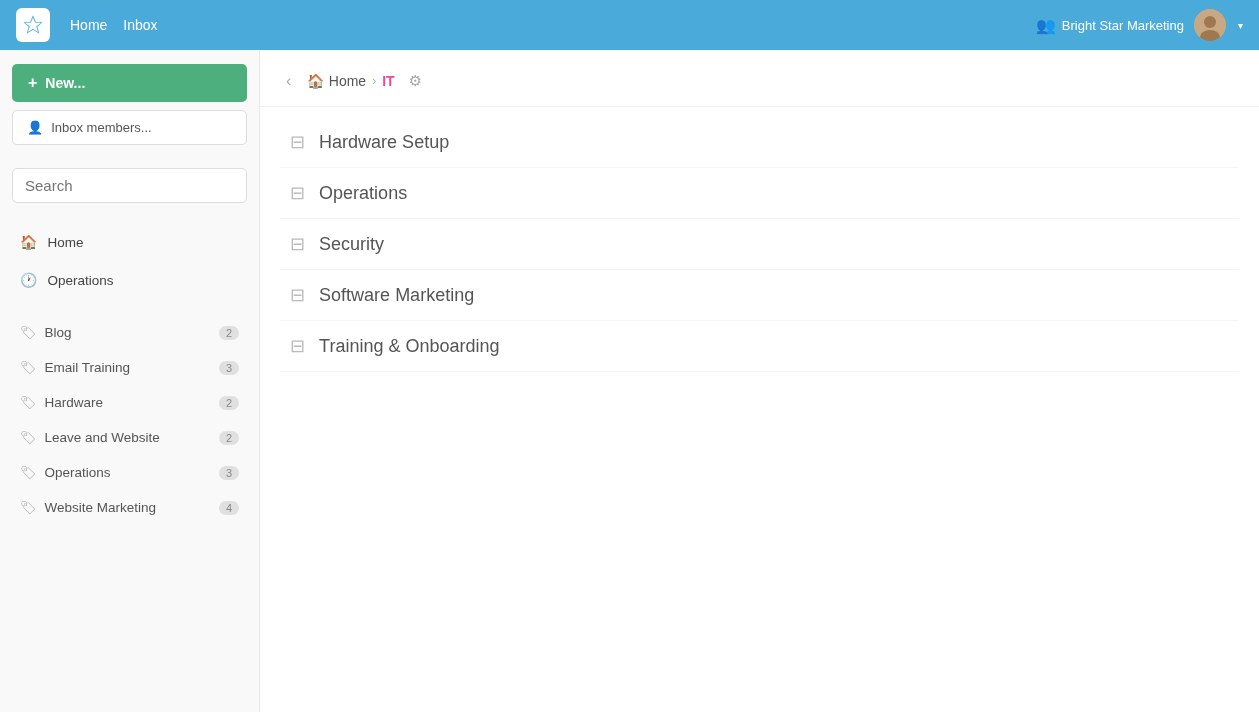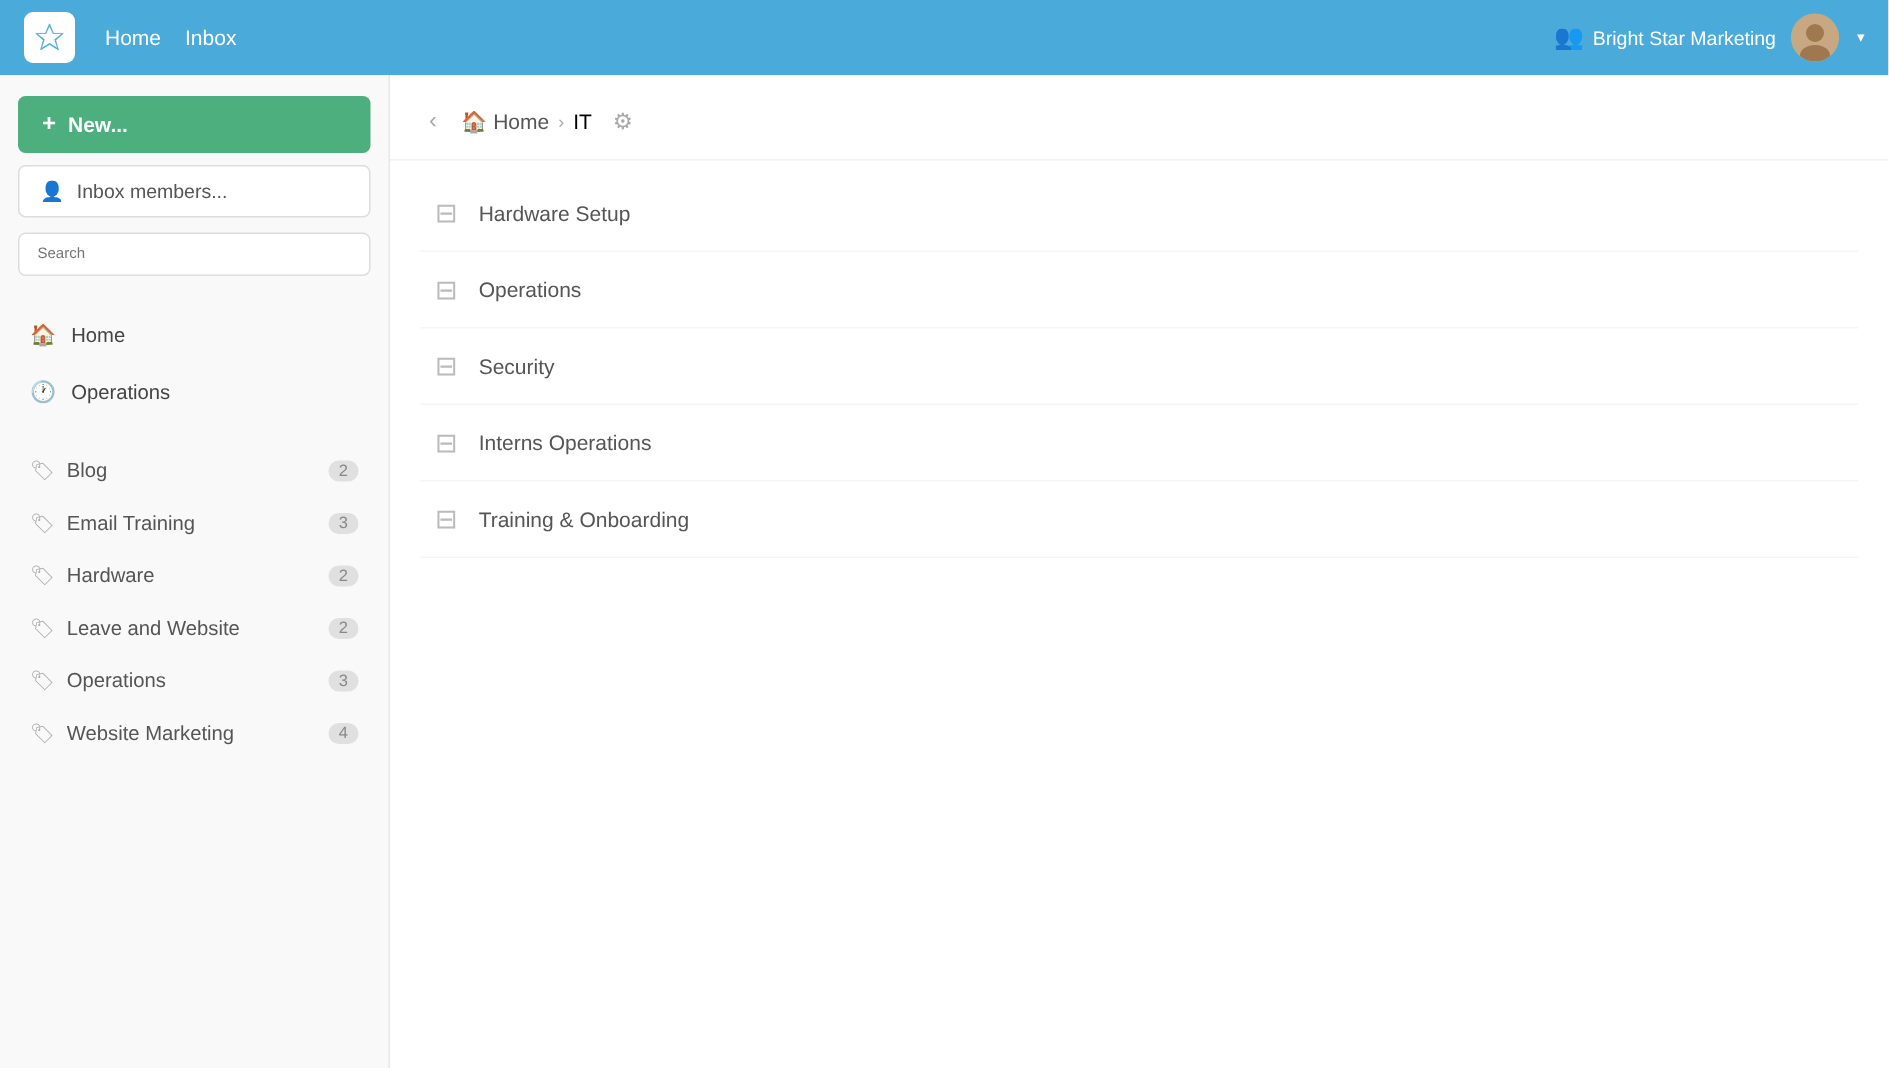--- a/index.html
+++ b/index.html
@@ -83,25 +83,25 @@
       color: #555;
       cursor: pointer;
       display: flex; align-items: center; gap: 8px;
       width: 100%;
     }
     .search-box {
       background: #fff;
       border: 1px solid #ddd;
       border-radius: 5px;
       padding: 8px 12px;
-      font-size: 10px;
+      font-size: 15px;
       color: #3b82f6;
       width: 100%;
       outline: none;
-      margin-top: 2px;
+      margin-top: 15px;
     }
     .sidebar-divider { height: 8px; }
     .sidebar-nav-item {
       display: flex; align-items: center; gap: 10px;
       padding: 7px 8px;
       border-radius: 5px;
       cursor: pointer;
       font-size: 13.5px;
       color: #444;
     }
@@ -141,37 +141,37 @@
       color: #aaa; font-size: 16px;
       padding: 4px 6px;
       border-radius: 4px;
     }
     .breadcrumb {
       display: flex; align-items: center; gap: 6px;
       font-size: 14px; color: #555;
     }
     .breadcrumb-home { display: flex; align-items: center; gap: 4px; cursor: pointer; color: #555; }
     .breadcrumb-sep { color: #aaa; font-size: 12px; }
-    .breadcrumb-current { font-weight: 400; color: #000000; }
+    .breadcrumb-current { font-weight: 700; color: #ec4899; }
     .settings-icon {
       background: none; border: none; cursor: pointer;
       color: #aaa; font-size: 15px; padding: 2px 4px;
       border-radius: 4px;
     }
 
     .folder-list { padding: 10px 20px; }
     .folder-item {
       display: flex; align-items: center; gap: 14px;
       padding: 14px 10px;
       border-bottom: 1px solid #f5f5f5;
       cursor: pointer;
     }
     .folder-item-icon { color: #bbb; font-size: 18px; }
     .folder-item-name {
-      font-size: 14px; color: #555; font-weight: 400;
+      font-size: 18px; color: #555; font-weight: 400;
     }
   </style>
 </head>
 <body>
 
 <nav class="top-nav">
   <div class="top-nav-logo">
     <svg viewBox="0 0 24 24" fill="none">
       <polygon points="12,2 15,9 22,9 16.5,14 18.5,21 12,17 5.5,21 7.5,14 2,9 9,9" fill="#4aabdb" stroke="#4aabdb" stroke-width="0.5"></polygon>
       <polygon points="12,4 14.5,9.5 20.5,9.5 15.5,13.5 17.5,19.5 12,16 6.5,19.5 8.5,13.5 3.5,9.5 9.5,9.5" fill="white" stroke="white" stroke-width="0"></polygon>
@@ -279,21 +279,21 @@
       <div class="folder-item">
         <span class="folder-item-icon">⊟</span>
         <span class="folder-item-name">Operations</span>
       </div>
       <div class="folder-item">
         <span class="folder-item-icon">⊟</span>
         <span class="folder-item-name">Security</span>
       </div>
       <div class="folder-item">
         <span class="folder-item-icon">⊟</span>
-        <span class="folder-item-name">Interns Operations</span>
+        <span class="folder-item-name">Software Marketing</span>
       </div>
       <div class="folder-item">
         <span class="folder-item-icon">⊟</span>
         <span class="folder-item-name">Training &amp; Onboarding</span>
       </div>
     </div>
   </main>
 </div>
 
 </body></html>

